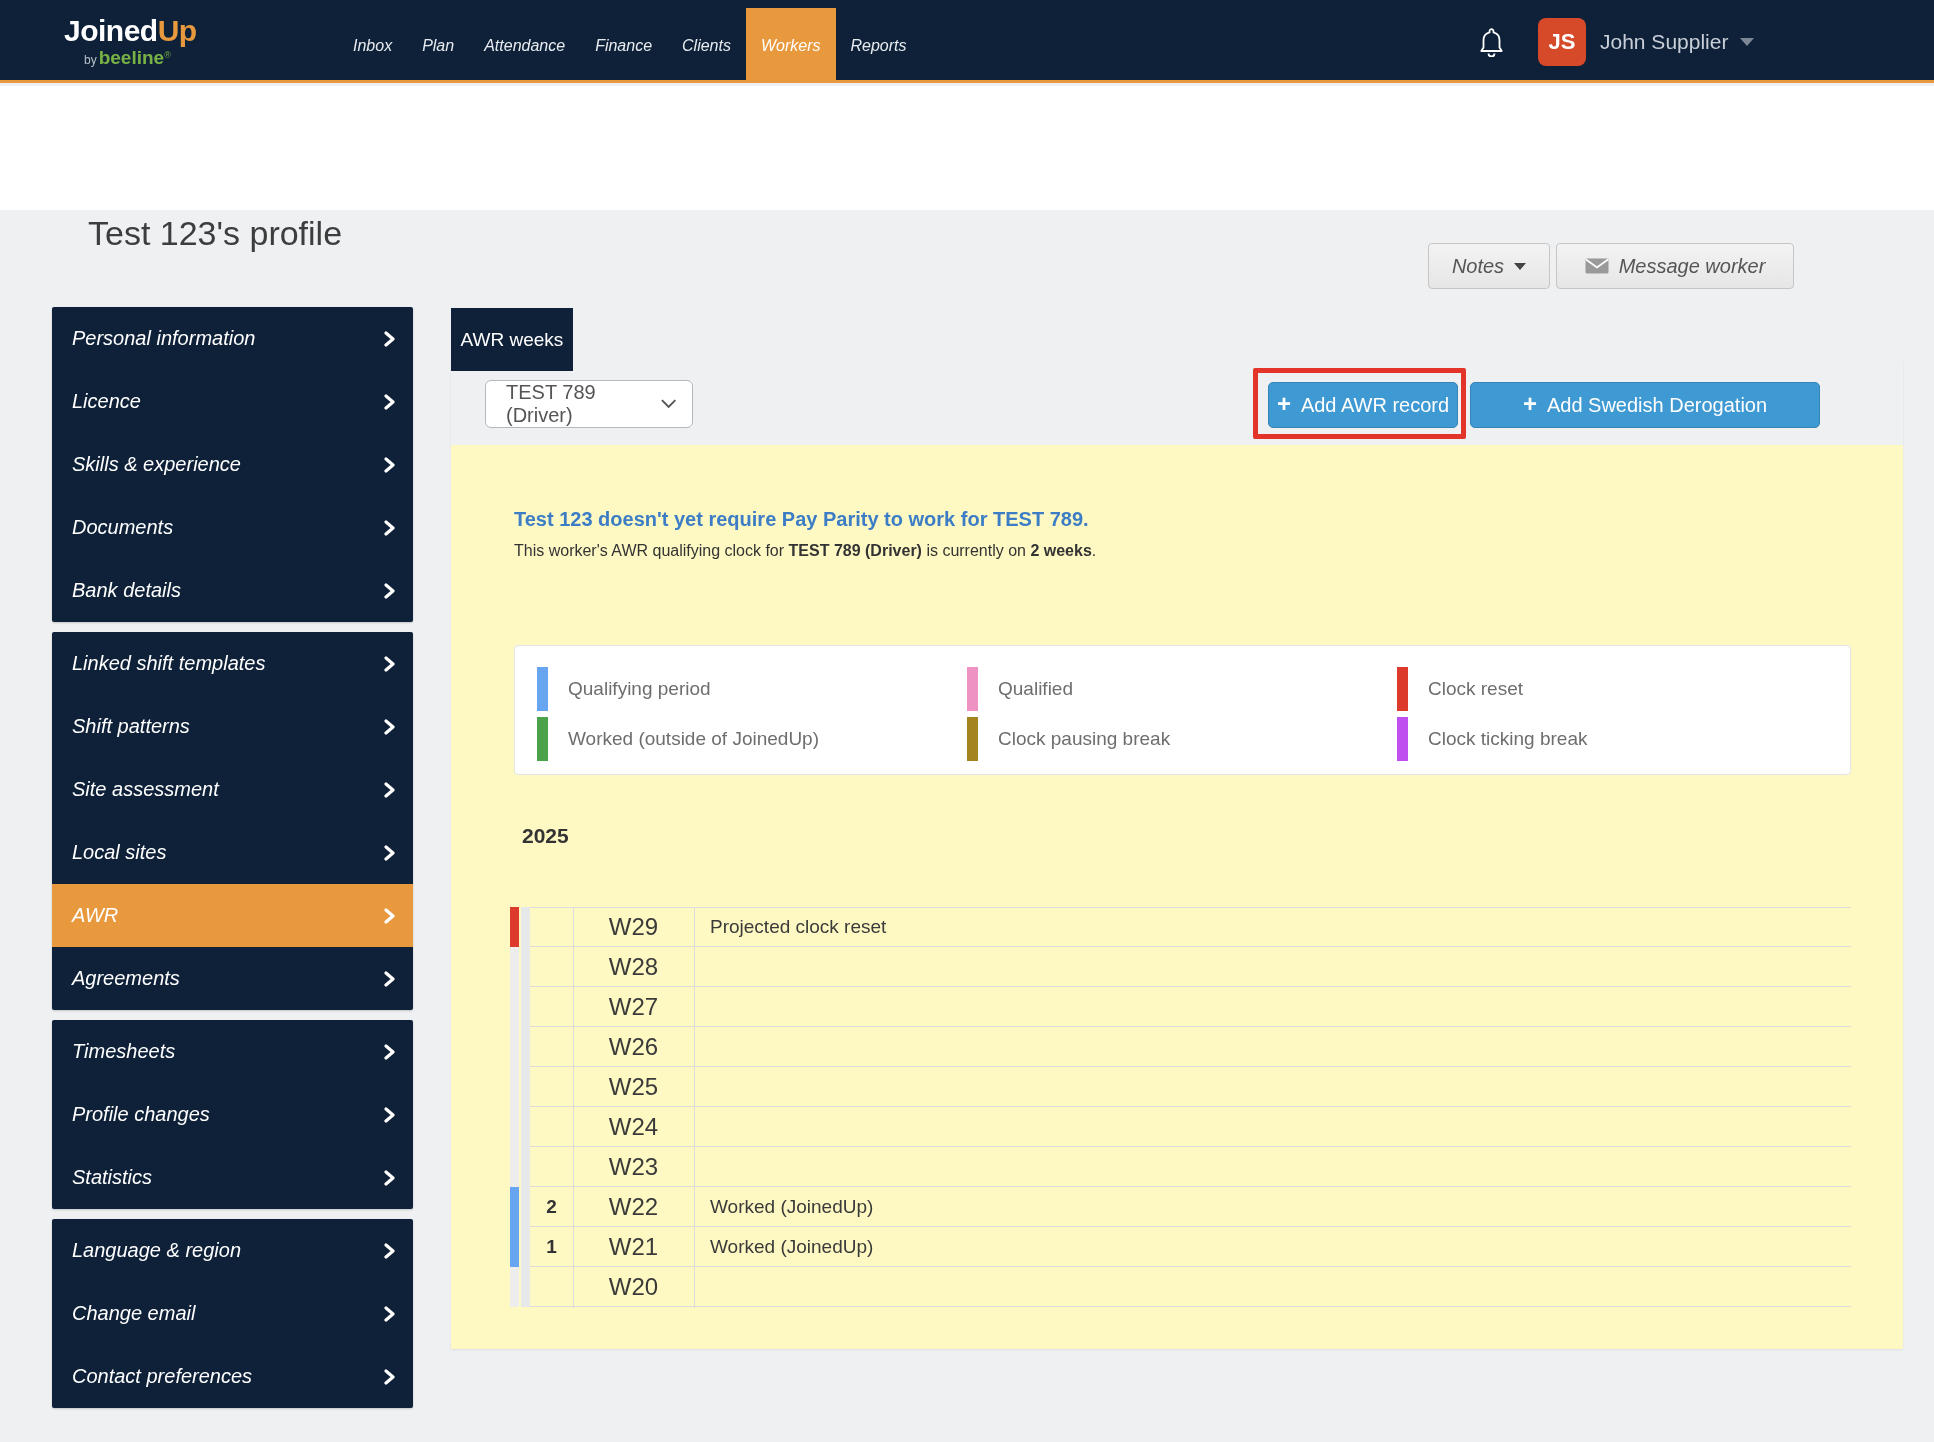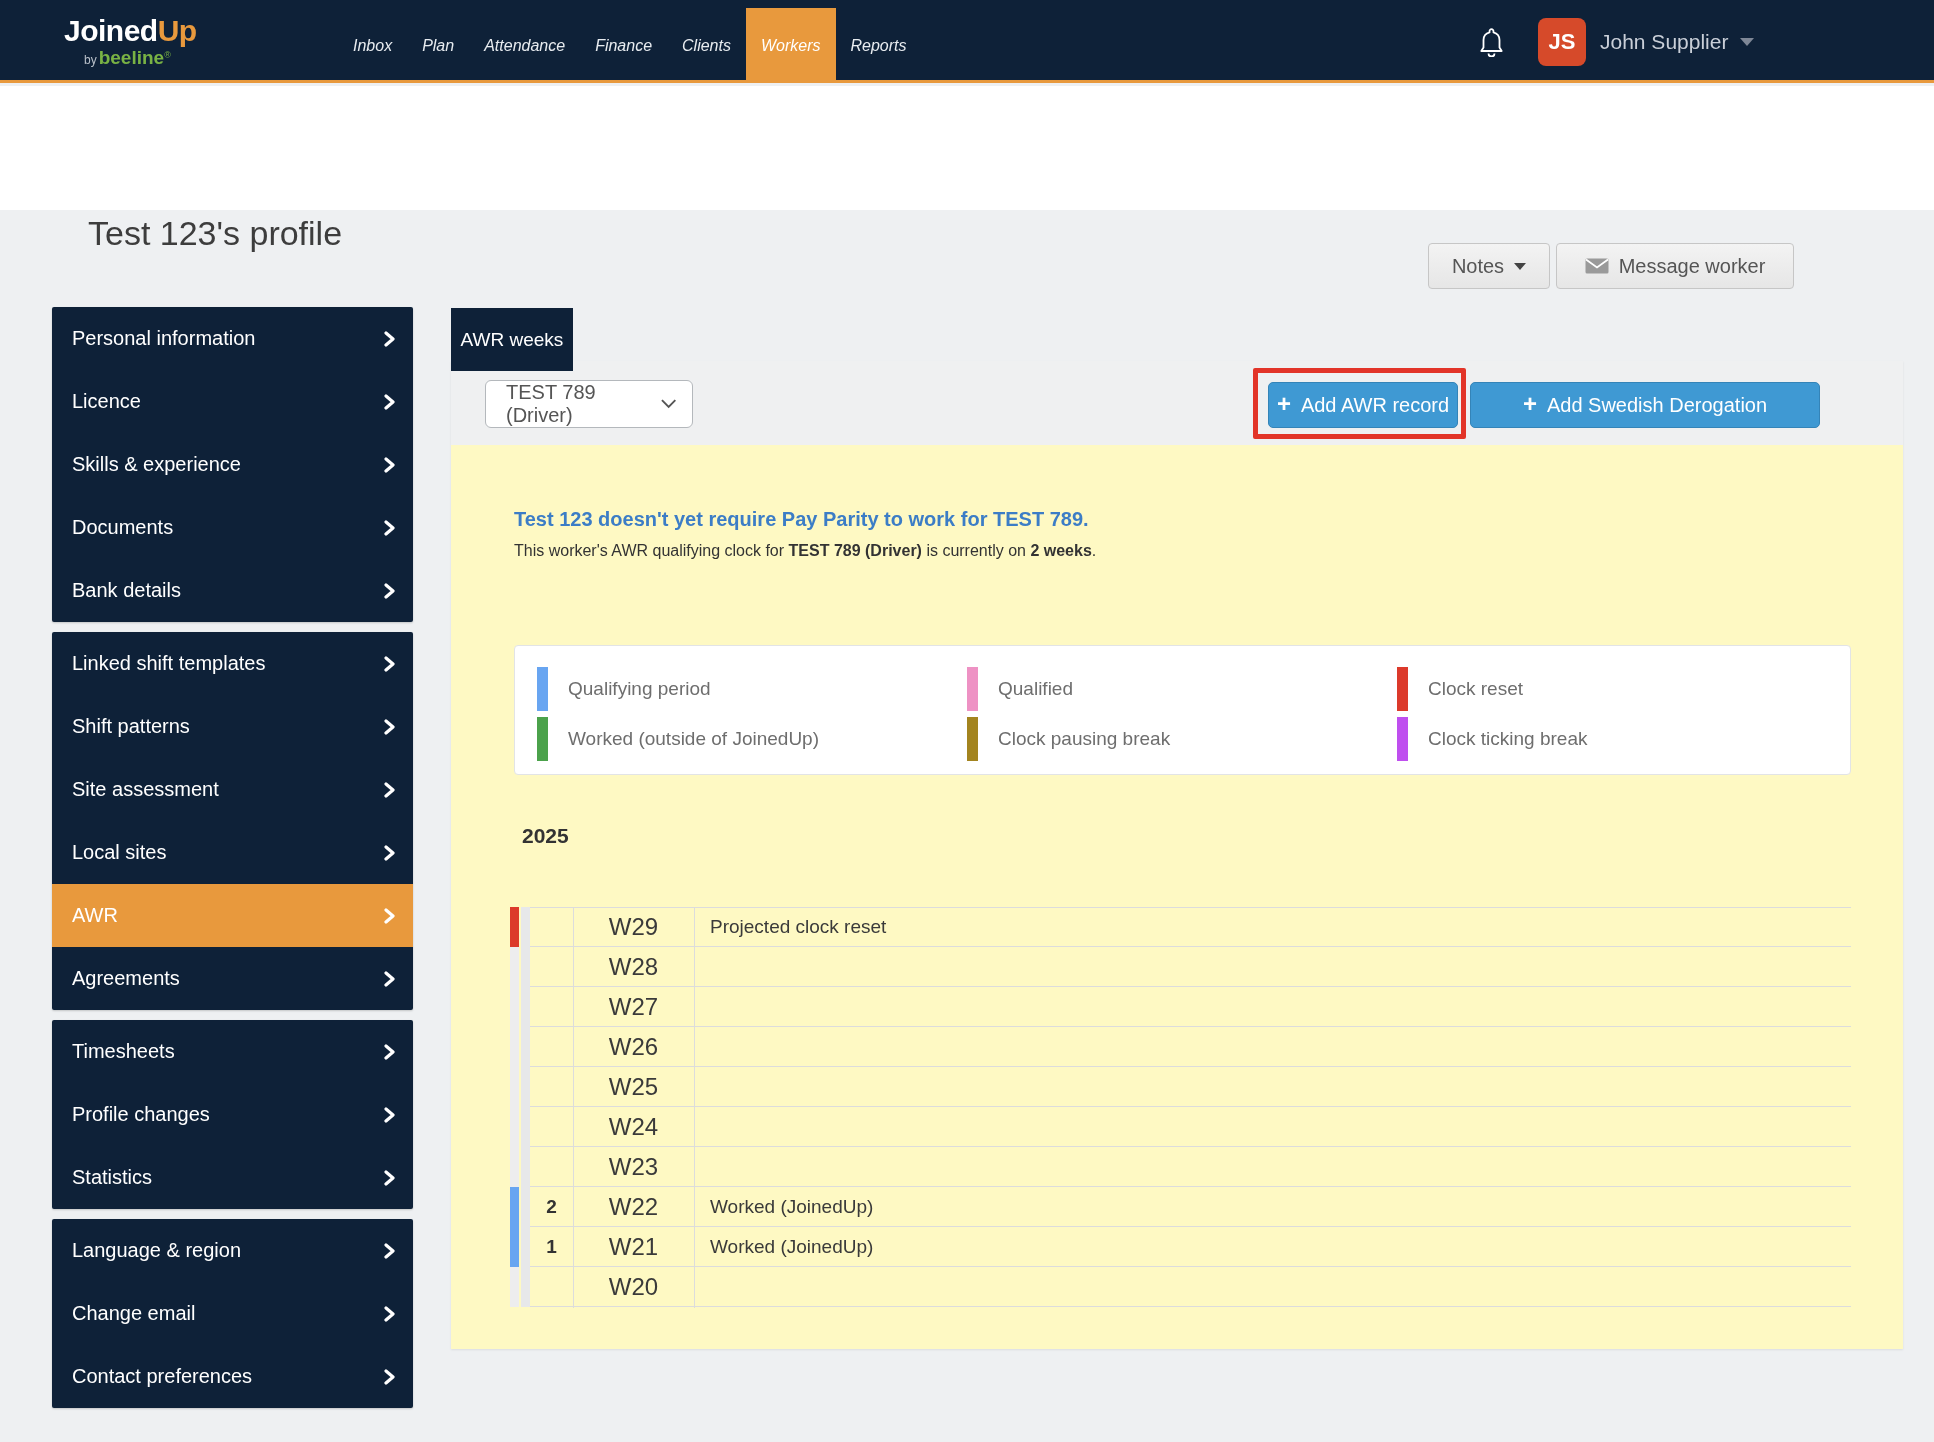--- a/index.html
+++ b/index.html
@@ -21,28 +21,28 @@
   .nav-item.active { background:#e8993d; color:#ffffff; }
   .nav-right { position:absolute; left:1478px; top:0; height:83px; display:flex; align-items:center; }
   .bell { width:27px; height:30px; cursor:pointer; }
   .avatar { width:48px; height:48px; margin-left:33px; background:#d64a2a; border-radius:8px; color:#fff; font-size:22px; font-weight:bold; display:flex; align-items:center; justify-content:center; cursor:pointer; }
   .user-name { margin-left:14px; font-size:21px; color:#c9cfd8; cursor:pointer; }
   .caret-down { width:0; height:0; border-left:7px solid transparent; border-right:7px solid transparent; border-top:8px solid #7e8796; margin-left:12px; }
 
   
   .page-head { position:absolute; left:0; top:86px; right:0; height:124px; background:#ffffff; }
   .page-title { position:absolute; left:88px; top:128px; font-size:34px; font-weight:300; color:#3d3d3d; }
-  .hbtn { position:absolute; top:157px; height:46px; background:linear-gradient(#f3f3f3,#e6e6e6); border:1px solid #c6c6c6; border-radius:4px; display:flex; align-items:center; justify-content:center; font-size:20px; color:#555; cursor:pointer; }
+  .hbtn { position:absolute; top:157px; height:46px; background:linear-gradient(#f3f3f3,#e6e6e6); border:1px solid #c6c6c6; border-radius:4px; display:flex; align-items:center; justify-content:center; font-size:20px; color:#555; cursor:pointer;font-style:italic; }
   .hbtn-notes { left:1428px; width:122px; }
   .hbtn-msg { left:1556px; width:238px; }
   .hbtn .caret-sm { width:0; height:0; border-left:6px solid transparent; border-right:6px solid transparent; border-top:7px solid #444; margin-left:10px; }
   .env { width:24px; height:16px; margin-right:10px; }
 
   
-  .side-group { position:absolute; left:52px; width:361px; background:#0e2138; border-radius:2px; box-shadow:0 1px 2px rgba(0,0,0,.18); }
+  .side-group { position:absolute; left:52px; width:361px; background:#0e2138; border-radius:2px; box-shadow:0 1px 2px rgba(0,0,0,.18);font-style:italic; }
   .side-item { position:relative; height:63px; display:flex; align-items:center; color:#ffffff; font-size:20px; padding:0 20px; cursor:pointer; }
   .side-item.active { background:#e8993d; }
   .side-chev { position:absolute; right:18px; top:24px; width:11px; height:16px; }
 
   
   .tab { position:absolute; left:451px; top:308px; width:122px; height:63px; background:#0e2138; color:#fff; font-size:19px; display:flex; align-items:center; justify-content:center; cursor:pointer; z-index:5; }
   .panel { position:absolute; left:451px; top:361px; width:1452px; height:988px; background:#fef9c3; box-shadow:0 1px 2px rgba(0,0,0,.08); }
   .panel-top { position:absolute; left:0; top:0; right:0; height:84px; background:#eff0f1; }
   .select { position:absolute; left:34px; top:19px; width:208px; height:48px; background:#fff; border:1px solid #b4b8bc; border-radius:6px; display:flex; align-items:center; font-size:20px; color:#555; padding:0 16px 0 20px; cursor:pointer; }
   .select-chev { margin-left:auto; width:16px; height:10px; }

